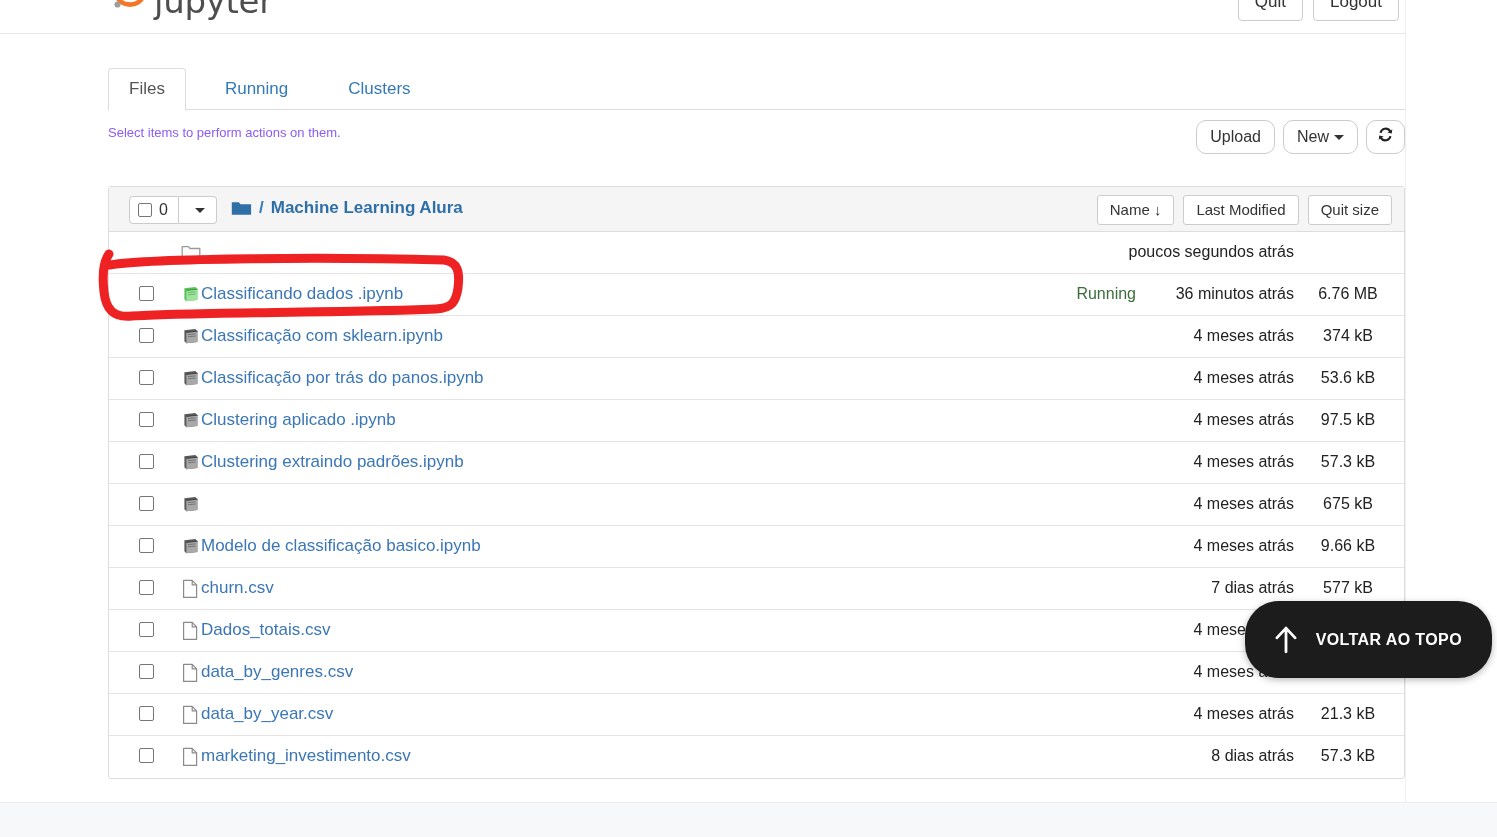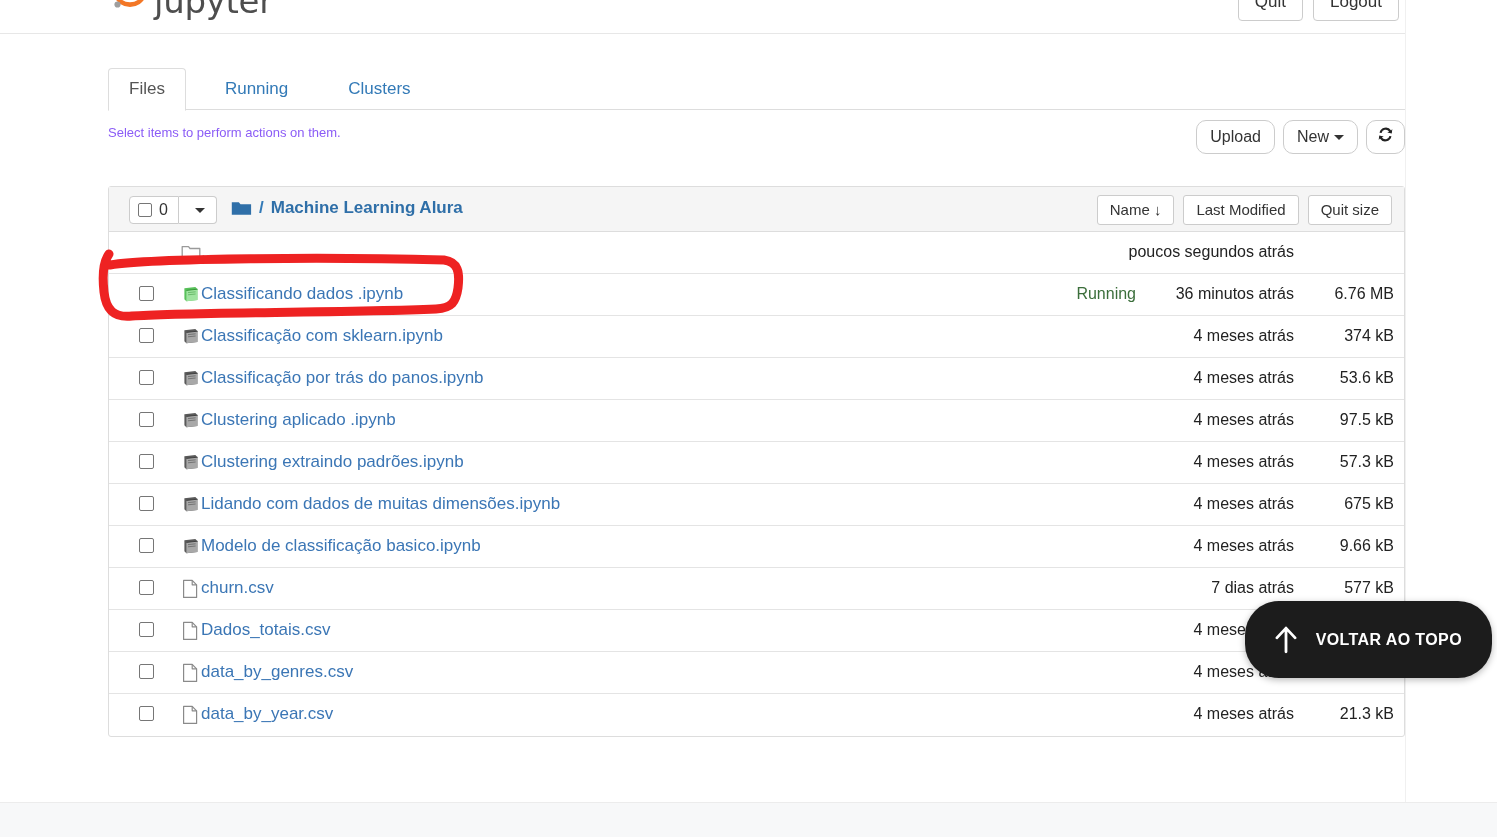--- a/index.html
+++ b/index.html
@@ -251,21 +251,21 @@
     font-size: 16px;
     color: #222222;
     text-align: right;
     white-space: nowrap;
   }
   .row .size-cell {
     position: absolute;
     right: 10px; top: 11px;
     font-size: 16px;
     color: #222222;
-    text-align: right;
+    text-align: center;
     width: 92px;
     white-space: nowrap;
   }
 
   
   .annot {
     position: absolute;
     left: 92px; top: 248px;
     width: 380px; height: 82px;
     pointer-events: none;
@@ -461,21 +461,20 @@
       <div class="row">
         <div class="cb-cell">
           <span class="row-cb"></span>
         </div>
         <div class="icon-cell"><svg width="19" height="19" viewBox="0 0 19 19">
             <path d="M3.4 3.2 L14.4 2.1 L16.4 4.2 L16.4 15.0 L5.4 16.3 L3.4 14.2 Z" fill="#5a5a5a"></path>
             <path d="M5.4 5.4 L16.4 4.2 L16.4 15.0 L5.4 16.3 Z" fill="#a8a8a8"></path>
             <path d="M5.4 5.4 L16.4 4.2" stroke="#3a3a3a" stroke-width="0.9" fill="none"></path>
             <path d="M7.0 7.6 L14.6 6.8 M7.0 9.8 L14.6 9.0" stroke="#3a3a3a" stroke-width="0.8" opacity="0.6"></path>
           </svg></div>
-        <div class="name-cell">Lidando com dados de muitas dimensões.ipynb</div>
         <div class="date-cell">4 meses atrás</div>
         <div class="size-cell">675 kB</div>
       </div>
       <div class="row">
         <div class="cb-cell">
           <span class="row-cb"></span>
         </div>
         <div class="icon-cell"><svg width="19" height="19" viewBox="0 0 19 19">
             <path d="M3.4 3.2 L14.4 2.1 L16.4 4.2 L16.4 15.0 L5.4 16.3 L3.4 14.2 Z" fill="#5a5a5a"></path>
             <path d="M5.4 5.4 L16.4 4.2 L16.4 15.0 L5.4 16.3 Z" fill="#a8a8a8"></path>
@@ -526,20 +525,32 @@
         <div class="cb-cell">
           <span class="row-cb"></span>
         </div>
         <div class="icon-cell"><svg width="18" height="20" viewBox="0 0 18 20">
             <path d="M2.6 1.4 H11.2 L15.6 5.8 V18.4 H2.6 Z" fill="#ffffff" stroke="#8a8a8a" stroke-width="1.2" stroke-linejoin="round"></path>
             <path d="M11.2 1.4 V5.8 H15.6" fill="none" stroke="#8a8a8a" stroke-width="1.2" stroke-linejoin="round"></path>
           </svg></div>
         <div class="name-cell">data_by_year.csv</div>
         <div class="date-cell">4 meses atrás</div>
         <div class="size-cell">21.3 kB</div>
+      </div>
+      <div class="row">
+        <div class="cb-cell">
+          <span class="row-cb"></span>
+        </div>
+        <div class="icon-cell"><svg width="18" height="20" viewBox="0 0 18 20">
+            <path d="M2.6 1.4 H11.2 L15.6 5.8 V18.4 H2.6 Z" fill="#ffffff" stroke="#8a8a8a" stroke-width="1.2" stroke-linejoin="round"></path>
+            <path d="M11.2 1.4 V5.8 H15.6" fill="none" stroke="#8a8a8a" stroke-width="1.2" stroke-linejoin="round"></path>
+          </svg></div>
+        <div class="name-cell">marketing_investimento.csv</div>
+        <div class="date-cell">8 dias atrás</div>
+        <div class="size-cell">57.3 kB</div>
       </div>
     </div>
 </div>
 
 <svg class="annot" viewBox="0 0 380 82">
   <path d="M18 17 C 60 10, 240 9, 352 12 C 366 14, 368 24, 366 40
            C 364 54, 360 60, 344 61 C 250 65, 90 64, 40 68
            C 22 70, 14 62, 12 44 C 10 26, 11 14, 17 6" fill="none" stroke="#ee2222" stroke-width="9" stroke-linecap="round" stroke-linejoin="round"></path>
 </svg>
 

